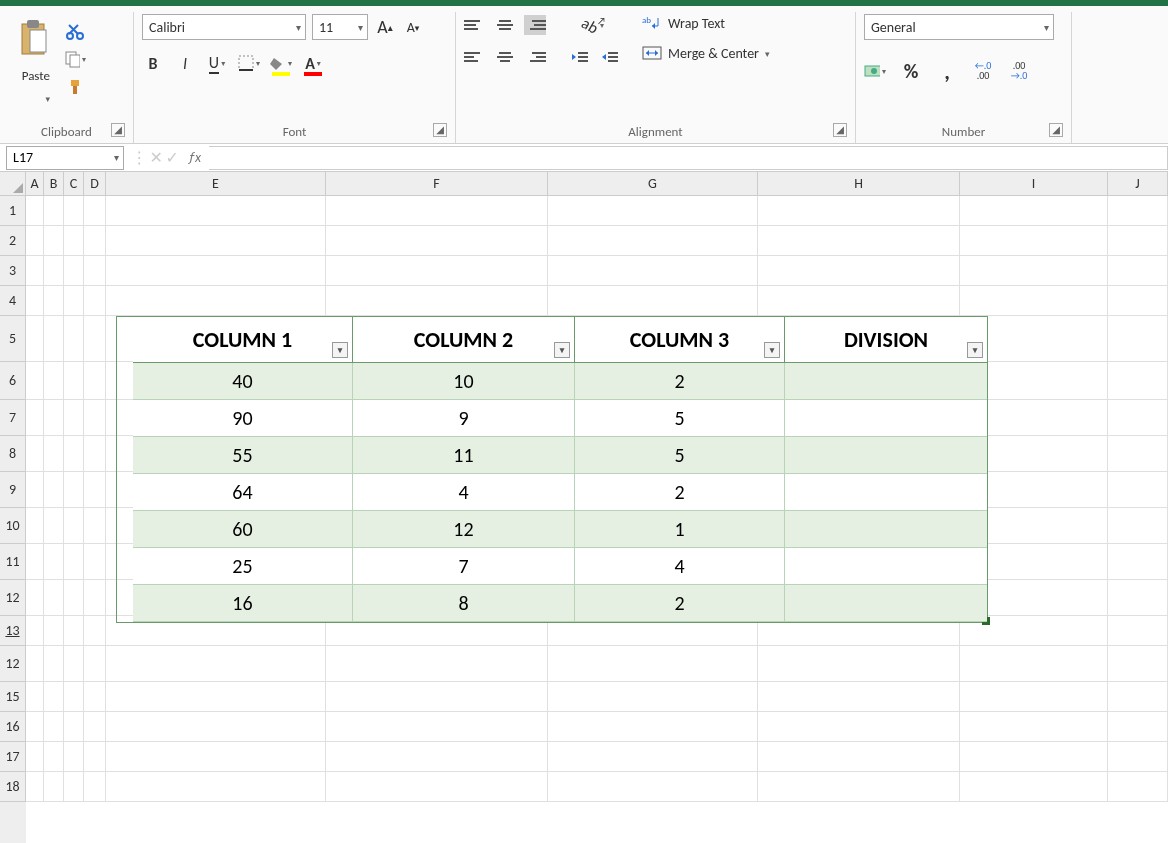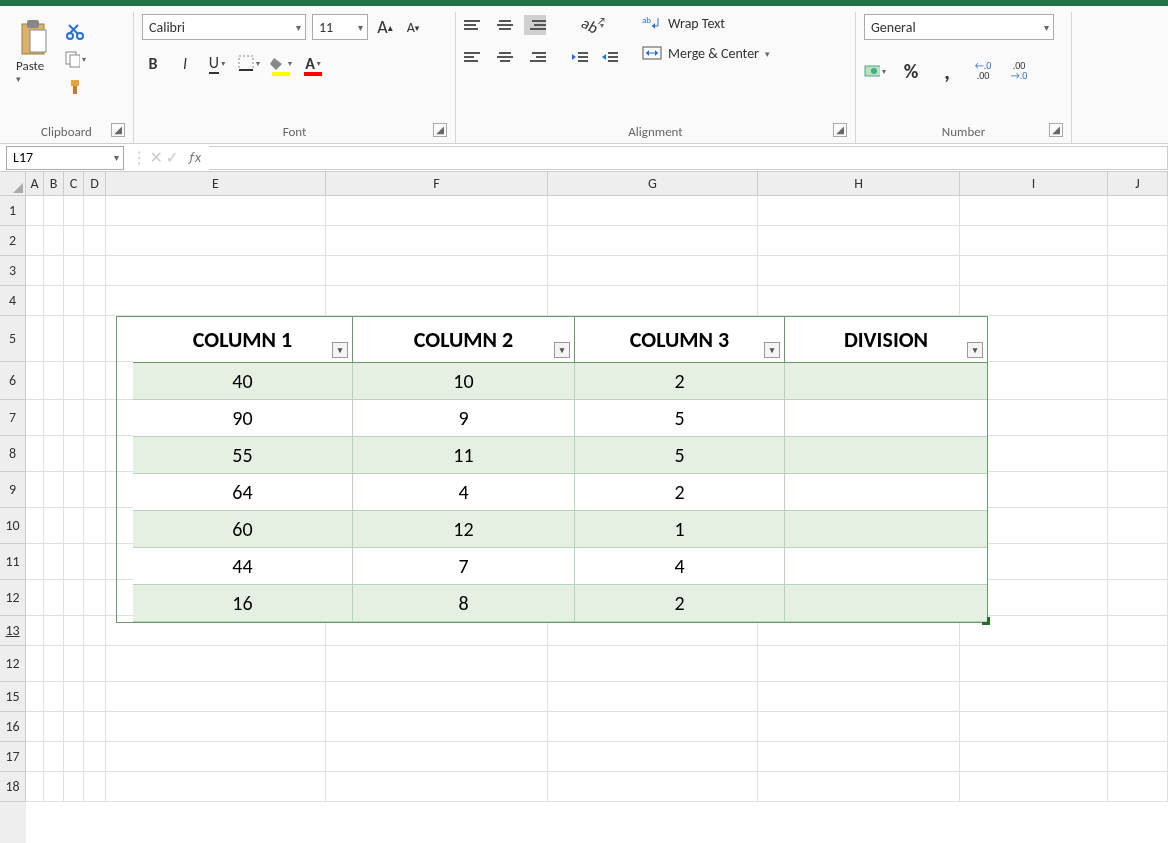--- a/index.html
+++ b/index.html
@@ -10,21 +10,21 @@
 
 
 .ribbon { display: flex; background: #fafafa; border-bottom: 1px solid #d0d0d0; height: 138px; padding-top: 6px;}
 .ribbon-group { display:flex; flex-direction:column; justify-content:space-between; border-right:1px solid #d6d6d6; padding:0 8px 2px 8px; position:relative;}
 .ribbon-group-label { text-align:center; font-size:13px; color:#666; padding:4px 0 2px 0; position:relative;}
 .ribbon-group-label .dlg { position:absolute; right:0; bottom:4px; width:14px; height:14px; border:1px solid #aaa; font-size:10px; line-height:12px; color:#666; text-align:center;}
 .ribbon-body { flex:1; display:flex; align-items:flex-start; gap:6px; padding-top:2px;}
 
 
 .clip-col { display:flex; flex-direction:column; align-items:center; gap:2px; }
-.paste-btn { display:flex; flex-direction:column; align-items:flex-start; gap:0; padding:4px 8px; }
+.paste-btn { display:flex; flex-direction:column; align-items:flex-end; gap:10px; padding:4px 8px; }
 .paste-btn span.lbl { font-size:13px; color:#333; }
 .side-col { display:flex; flex-direction:column; gap:6px; padding-top:6px; }
 .icon-btn { width:22px; height:22px; display:flex; align-items:center; justify-content:center; }
 
 
 .font-top { display:flex; gap:6px; align-items:center; }
 .combo { background:#fff; border:1px solid #aaa; height:26px; display:flex; align-items:center; padding:0 20px 0 6px; font-size:14px; position:relative; color:#333;}
 .combo .caret { position:absolute; right:4px; font-size:10px; color:#666; }
 .font-bottom { display:flex; gap:10px; align-items:center; margin-top:12px;}
 .fbtn { width:22px; height:22px; display:flex; align-items:center; justify-content:center; font-size:16px; color:#333; position:relative;}
@@ -590,21 +590,21 @@
               <div class="tbl-cell band-odd" style="width: 210px; height: 37px;">2</div>
               <div class="tbl-cell band-odd" style="width: 202px; height: 37px;"></div>
             </div>
             <div class="tbl-row">
               <div class="tbl-cell band-even" style="width: 220px; height: 37px;">60</div>
               <div class="tbl-cell band-even" style="width: 222px; height: 37px;">12</div>
               <div class="tbl-cell band-even" style="width: 210px; height: 37px;">1</div>
               <div class="tbl-cell band-even" style="width: 202px; height: 37px;"></div>
             </div>
             <div class="tbl-row">
-              <div class="tbl-cell band-odd" style="width: 220px; height: 37px;">44</div>
+              <div class="tbl-cell band-odd" style="width: 220px; height: 37px;">25</div>
               <div class="tbl-cell band-odd" style="width: 222px; height: 37px;">7</div>
               <div class="tbl-cell band-odd" style="width: 210px; height: 37px;">4</div>
               <div class="tbl-cell band-odd" style="width: 202px; height: 37px;"></div>
             </div>
             <div class="tbl-row">
               <div class="tbl-cell band-even" style="width: 220px; height: 37px;">16</div>
               <div class="tbl-cell band-even" style="width: 222px; height: 37px;">8</div>
               <div class="tbl-cell band-even" style="width: 210px; height: 37px;">2</div>
               <div class="tbl-cell band-even" style="width: 202px; height: 37px;"></div>
             </div>

